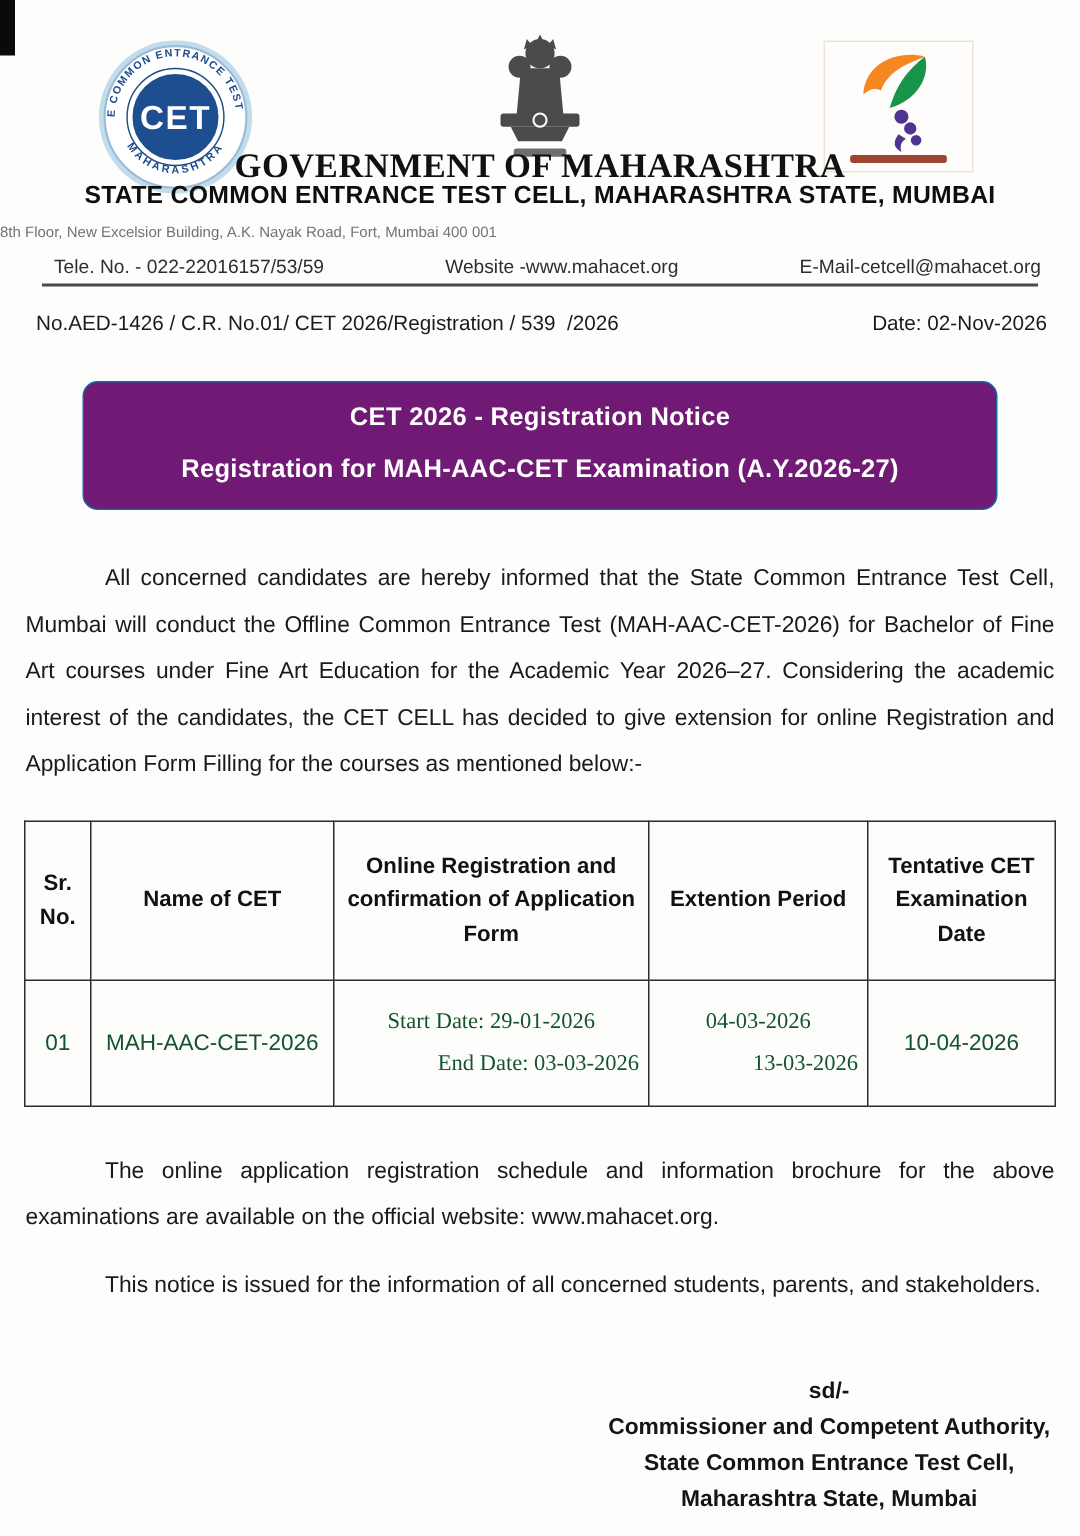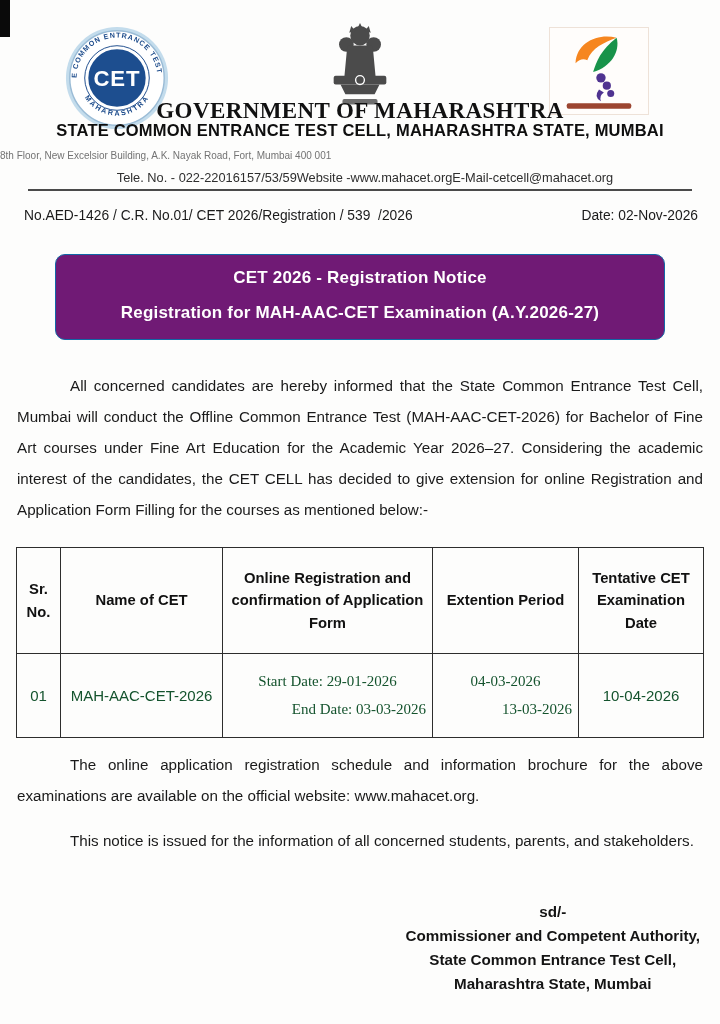--- a/index.html
+++ b/index.html
@@ -34,21 +34,21 @@
     position: absolute; top: 121px; left: 0; right: 0;
     text-align: center; font-size: 16.5px; font-weight: bold;
     letter-spacing: .2px; color: #0e0e0e;
   }
   .address {
     position: absolute; top: 150px; left: 0; right: 0;
     text-align: left; font-size: 10px; color: #737373;
   }
   .contact-row {
     position: absolute; top: 170px; left: 36px; right: 26px;
-    display: flex; justify-content: center;
+    display: flex; justify-content: space-between;
     font-size: 12.8px; color: #2e2e2e;
   }
   .rule {
     position: absolute; top: 189px; left: 28px; right: 28px;
     height: 2px; background: #4a4a4a;
   }
 
   
   .ref-row {
     display: flex; justify-content: space-between;
@@ -70,21 +70,21 @@
   .banner .line2 { margin-top: 15px; }
 
   
   .para {
     margin: 0 17px;
     font-size: 15.2px; line-height: 31px;
     text-align: justify; color: #1a1a1a;
   }
   .indent { text-indent: 53px; }
   .para.p1 { margin-top: 30px; }
-  .para.p2 { margin-top: 11px; }
+  .para.p2 { margin-top: 27px; }
   .para.p3 { margin-top: 14px; }
 
   
   table.schedule {
     width: 687px; margin: 22px auto 0;
     border-collapse: collapse; table-layout: fixed;
   }
   .schedule th, .schedule td {
     border: 1.6px solid #2d2d2d;
     text-align: center; vertical-align: middle;

